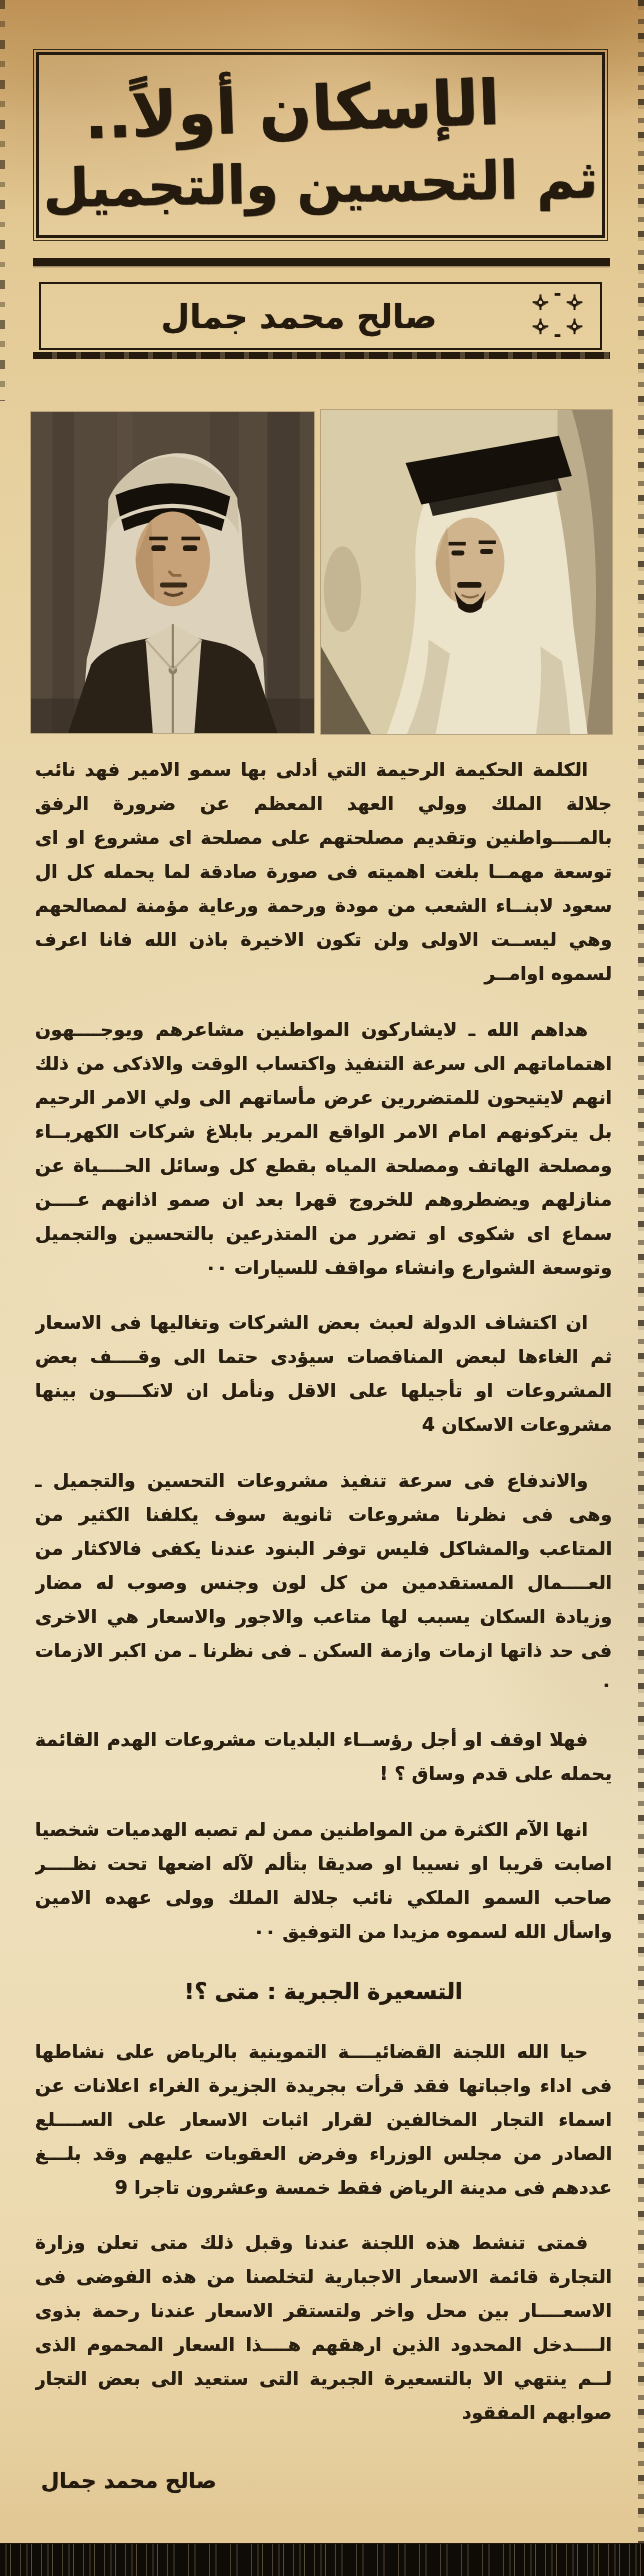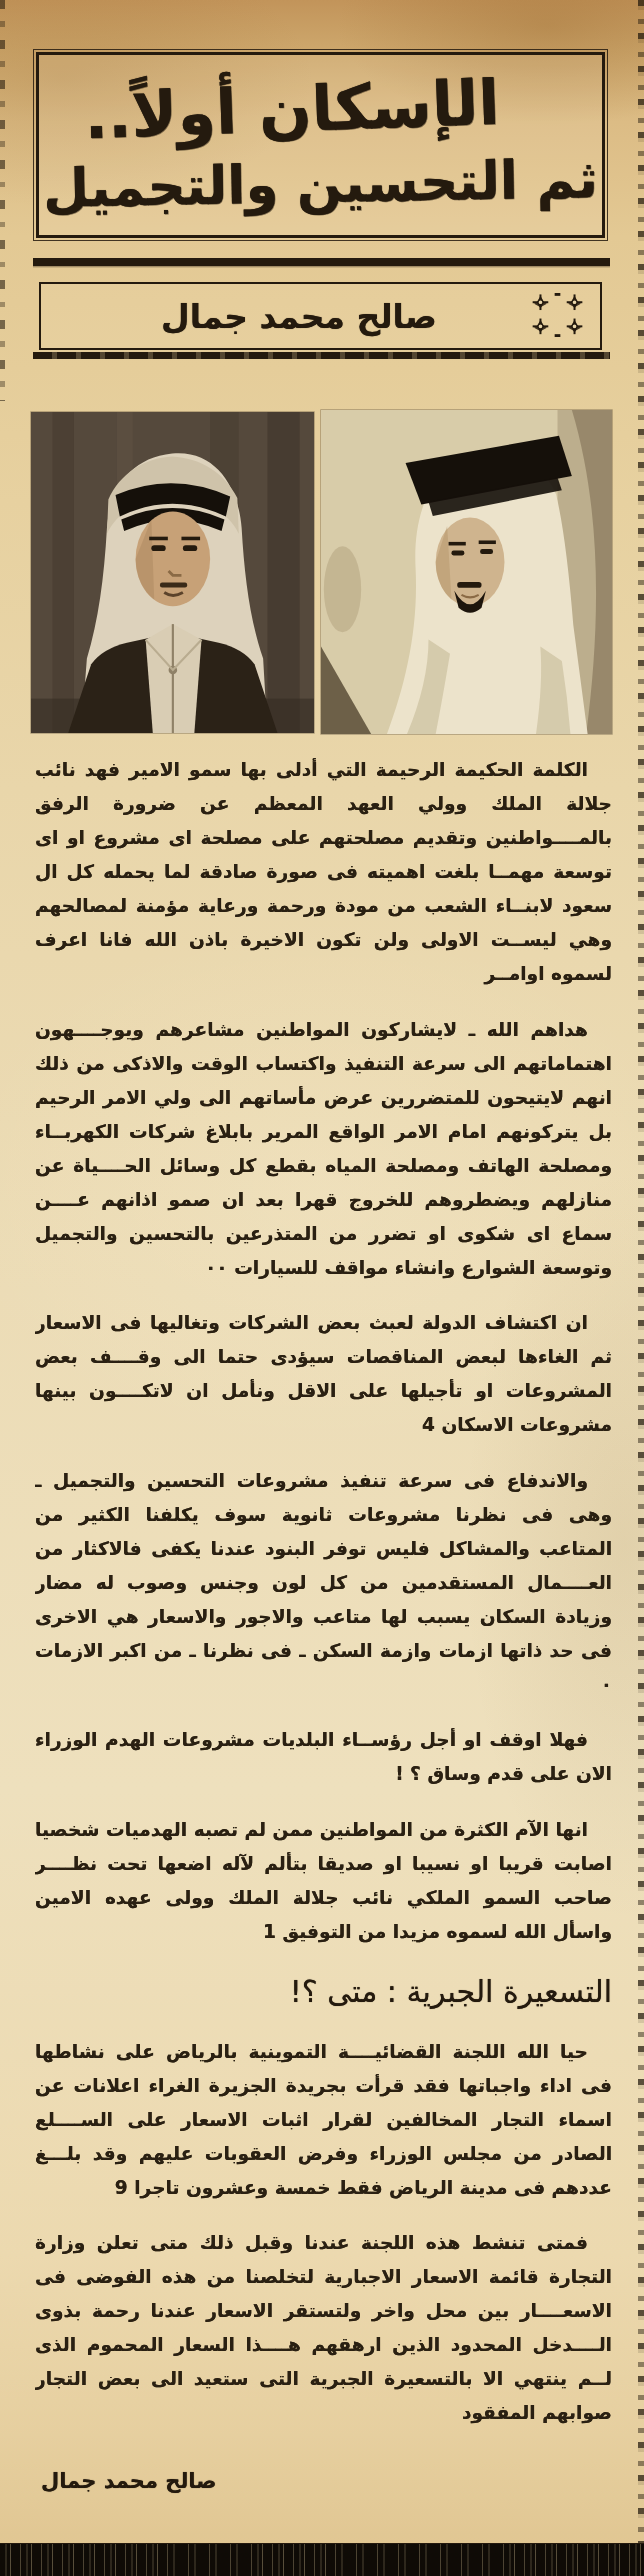--- a/index.html
+++ b/index.html
@@ -82,21 +82,21 @@
   
   .body-col{
     position:absolute;left:36px;top:753px;width:577px;height:1706px;
     overflow:hidden;
     direction:rtl;text-align:justify;
     font-size:18.6px;font-weight:bold;line-height:34px;color:#2a2012;
     text-shadow:0 0 0.4px rgba(42,32,18,.9);
   }
   .body-col p{margin:0 0 21.5px 0;text-indent:24px;}
   .subheading{
-    font-size:30px;font-weight:normal;line-height:43px;
+    text-align:center;font-size:22px;font-weight:bold;line-height:43px;
     margin:30px 0 31.5px 0;color:#241a0e;
     text-shadow:0 0 0.7px #241a0e;text-indent:0 !important;
   }
   .signature{
     position:absolute;left:42px;top:2469px;
     font-size:21px;font-weight:bold;letter-spacing:0.7px;
     text-shadow:0 0 0.7px #241a0e;direction:rtl;
   }
   
   .bottom-band{
@@ -205,22 +205,22 @@
       <path d="M120 452 Q150 380 150 320 L180 340 Q170 400 160 452 Z" fill="#cfc4a4" opacity=".8"></path>
       <path d="M300 452 Q310 380 306 330 L336 350 Q344 400 348 452 Z" fill="#cfc4a4" opacity=".8"></path>
     </svg>
   </div>
 
   <div class="body-col">
     <p>الكلمة الحكيمة الرحيمة التي أدلى بها سمو الامير فهد نائب جلالة الملك وولي العهد المعظم عن ضرورة الرفق بالمــــواطنين وتقديم مصلحتهم على مصلحة اى مشروع او اى توسعة مهمــا بلغت اهميته فى صورة صادقة لما يحمله كل ال سعود لابنــاء الشعب من مودة ورحمة ورعاية مؤمنة لمصالحهم وهي ليســت الاولى ولن تكون الاخيرة باذن الله فانا اعرف لسموه اوامــر</p>
     <p>هداهم الله ـ لايشاركون المواطنين مشاعرهم ويوجــــهون اهتماماتهم الى سرعة التنفيذ واكتساب الوقت والاذكى من ذلك انهم لايتيحون للمتضررين عرض مأساتهم الى ولي الامر الرحيم بل يتركونهم امام الامر الواقع المرير بابلاغ شركات الكهربــاء ومصلحة الهاتف ومصلحة المياه بقطع كل وسائل الحــــياة عن منازلهم ويضطروهم للخروج قهرا بعد ان صمو اذانهم عــــن سماع اى شكوى او تضرر من المتذرعين بالتحسين والتجميل وتوسعة الشوارع وانشاء مواقف للسيارات ٠٠</p>
     <p>ان اكتشاف الدولة لعبث بعض الشركات وتغاليها فى الاسعار ثم الغاءها لبعض المناقصات سيؤدى حتما الى وقــــف بعض المشروعات او تأجيلها على الاقل ونأمل ان لاتكــــون بينها مشروعات الاسكان 4</p>
     <p>والاندفاع فى سرعة تنفيذ مشروعات التحسين والتجميل ـ وهى فى نظرنا مشروعات ثانوية سوف يكلفنا الكثير من المتاعب والمشاكل فليس توفر البنود عندنا يكفى فالاكثار من العــــمال المستقدمين من كل لون وجنس وصوب له مضار وزيادة السكان يسبب لها متاعب والاجور والاسعار هي الاخرى فى حد ذاتها ازمات وازمة السكن ـ فى نظرنا ـ من اكبر الازمات ٠</p>
-    <p>فهلا اوقف او أجل رؤســاء البلديات مشروعات الهدم الوزراء الان على قدم وساق ؟ !</p>
-    <p>انها الآم الكثرة من المواطنين ممن لم تصبه الهدميات شخصيا اصابت قريبا او نسيبا او صديقا بتألم لآله اضعها تحت نظــــر صاحب السمو الملكي نائب جلالة الملك وولى عهده الامين واسأل الله لسموه مزيدا من التوفيق 1</p>
+    <p>فهلا اوقف او أجل رؤســاء البلديات مشروعات الهدم القائمة يحمله على قدم وساق ؟ !</p>
+    <p>انها الآم الكثرة من المواطنين ممن لم تصبه الهدميات شخصيا اصابت قريبا او نسيبا او صديقا بتألم لآله اضعها تحت نظــــر صاحب السمو الملكي نائب جلالة الملك وولى عهده الامين واسأل الله لسموه مزيدا من التوفيق ٠٠</p>
     <p class="subheading">التسعيرة الجبرية : متى ؟!</p>
     <p>حيا الله اللجنة القضائيــــة التموينية بالرياض على نشاطها فى اداء واجباتها فقد قرأت بجريدة الجزيرة الغراء اعلانات عن اسماء التجار المخالفين لقرار اثبات الاسعار على الســــلع الصادر من مجلس الوزراء وفرض العقوبات عليهم وقد بلـــغ عددهم فى مدينة الرياض فقط خمسة وعشرون تاجرا 9</p>
     <p>فمتى تنشط هذه اللجنة عندنا وقبل ذلك متى تعلن وزارة التجارة قائمة الاسعار الاجبارية لتخلصنا من هذه الفوضى فى الاسعــــار بين محل واخر ولتستقر الاسعار عندنا رحمة بذوى الــــدخل المحدود الذين ارهقهم هــــذا السعار المحموم الذى لــم ينتهي الا بالتسعيرة الجبرية التى ستعيد الى بعض التجار صوابهم المفقود</p>
 
   </div>
 
   <div class="signature">صالح محمد جمال</div>
 
   <div class="bottom-band"></div>
 

